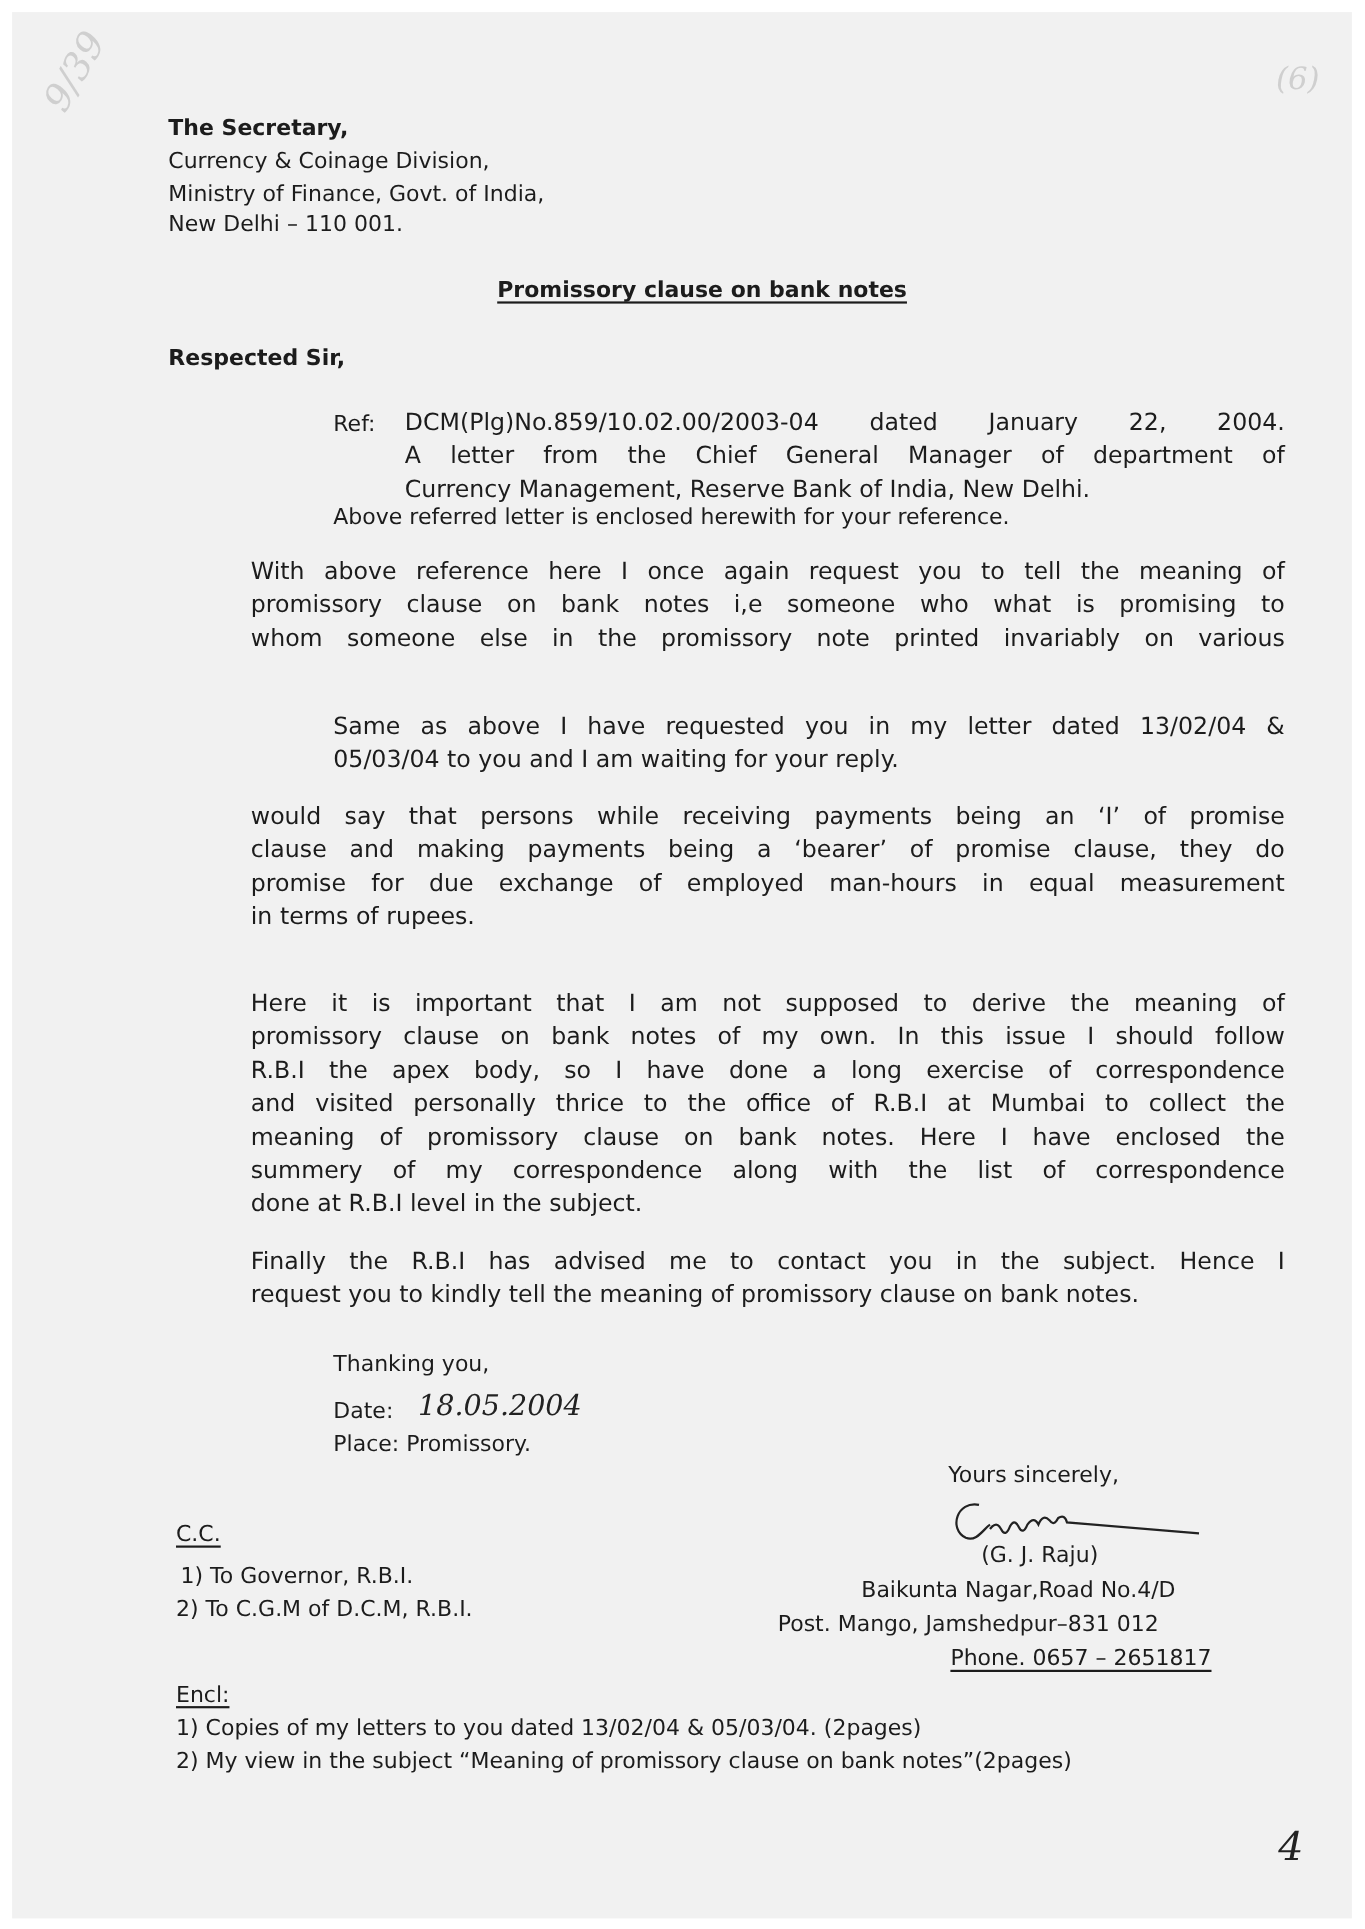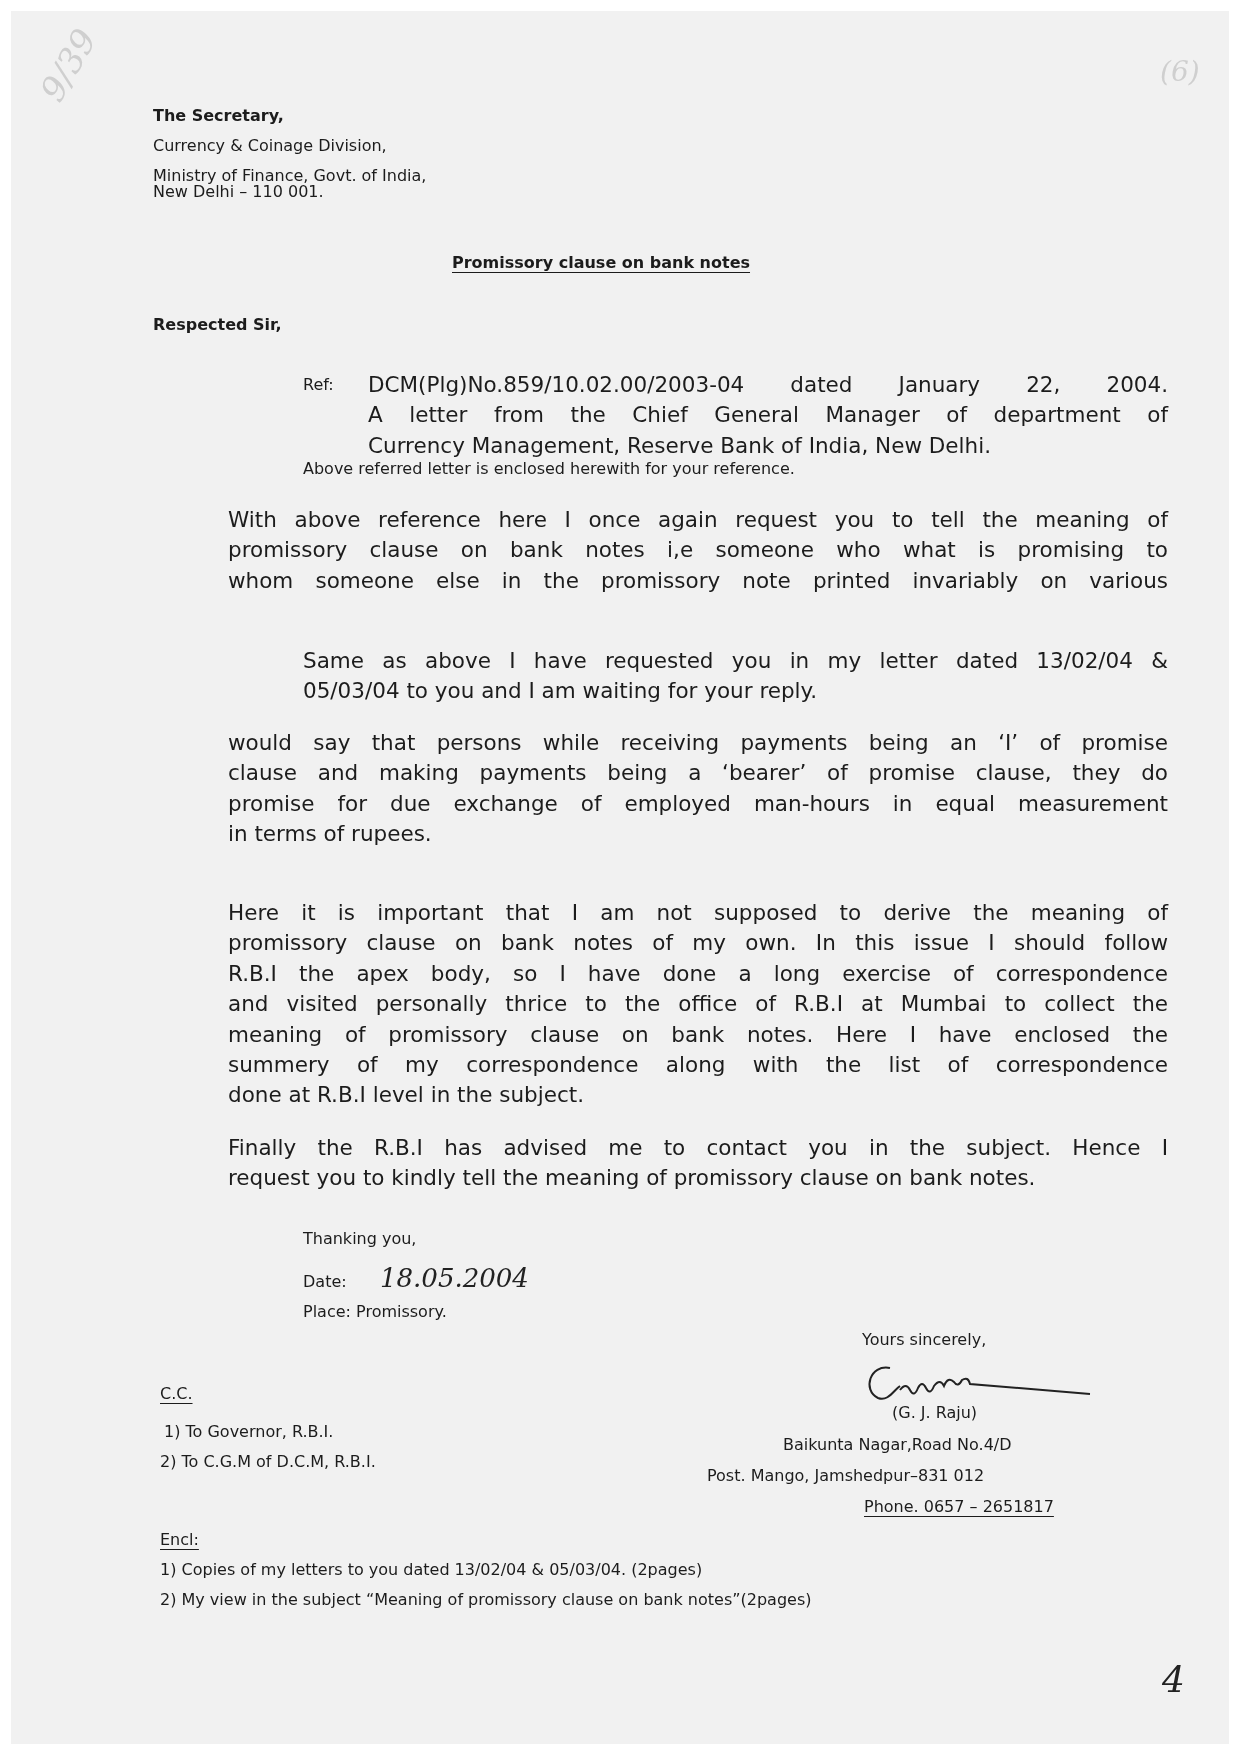--- a/index.html
+++ b/index.html
@@ -10,21 +10,21 @@
       overflow: hidden;
       font-family: "DejaVu Sans", sans-serif;
       color: #1c1c1c;
     }
     .page {
       position: absolute;
       left: 11px; top: 11px;
       width: 1218px; height: 1733px;
       background: #f1f1f1;
     }
-    .t { position: absolute; font-size: 16px; line-height: 30px; white-space: nowrap; }
+    .t { position: absolute; font-size: 20px; line-height: 30px; white-space: nowrap; }
     .b { font-weight: bold; }
     .u { text-decoration: underline; text-underline-offset: 4px; }
     .just {
       position: absolute; font-size: 21.5px; line-height: 30.4px;
       text-align: justify; text-align-last: left;
     }
     .just span.line { display: block; text-align: justify; text-align-last: justify; }
     .just span.line.last { text-align-last: left; }
     .hand { font-family: "DejaVu Serif", serif; font-style: italic; font-size: 26px; color: #222; }
     .pencil { position: absolute; color: #cfcfcf; font-family: "DejaVu Serif", serif; font-style: italic; }
@@ -33,21 +33,21 @@
 <body>
 
 <div class="page"></div>
 
 <div class="pencil" style="left:30px;top:45px;font-size:34px;transform:rotate(-60deg);">9/39</div>
 <div class="pencil" style="left:1160px;top:55px;font-size:28px;">(6)</div>
 
 <div class="t b" style="left:153px;top:101px;">The Secretary,</div>
 <div class="t" style="left:153px;top:131px;">Currency &amp; Coinage Division,</div>
 <div class="t" style="left:153px;top:161px;">Ministry of Finance, Govt. of India,</div>
-<div class="t" style="left:153px;top:177px;">New Delhi – 110 001.</div>
+<div class="t" style="left:153px;top:188px;">New Delhi – 110 001.</div>
 
 <div class="t b u" style="left:452px;top:248px;">Promissory clause on bank notes</div>
 
 <div class="t b" style="left:153px;top:310px;">Respected Sir,</div>
 
 <div class="t" style="left:303px;top:370px;">Ref:</div>
 <div class="just" style="left:368px;top:370px;width:800px;">
   <span class="line">DCM(Plg)No.859/10.02.00/2003-04 dated January 22, 2004.</span>
   <span class="line">A letter from the Chief General Manager of department of</span>
   <span class="line last">Currency Management, Reserve Bank of India, New Delhi.</span>

